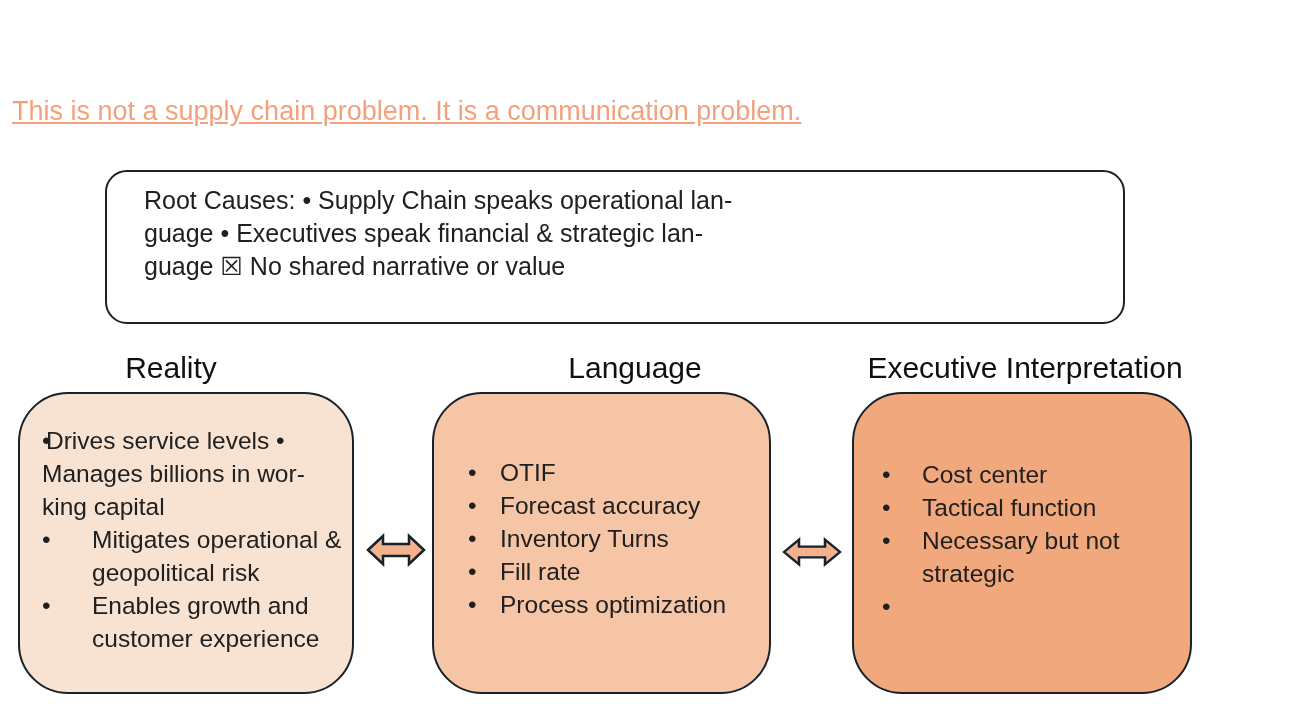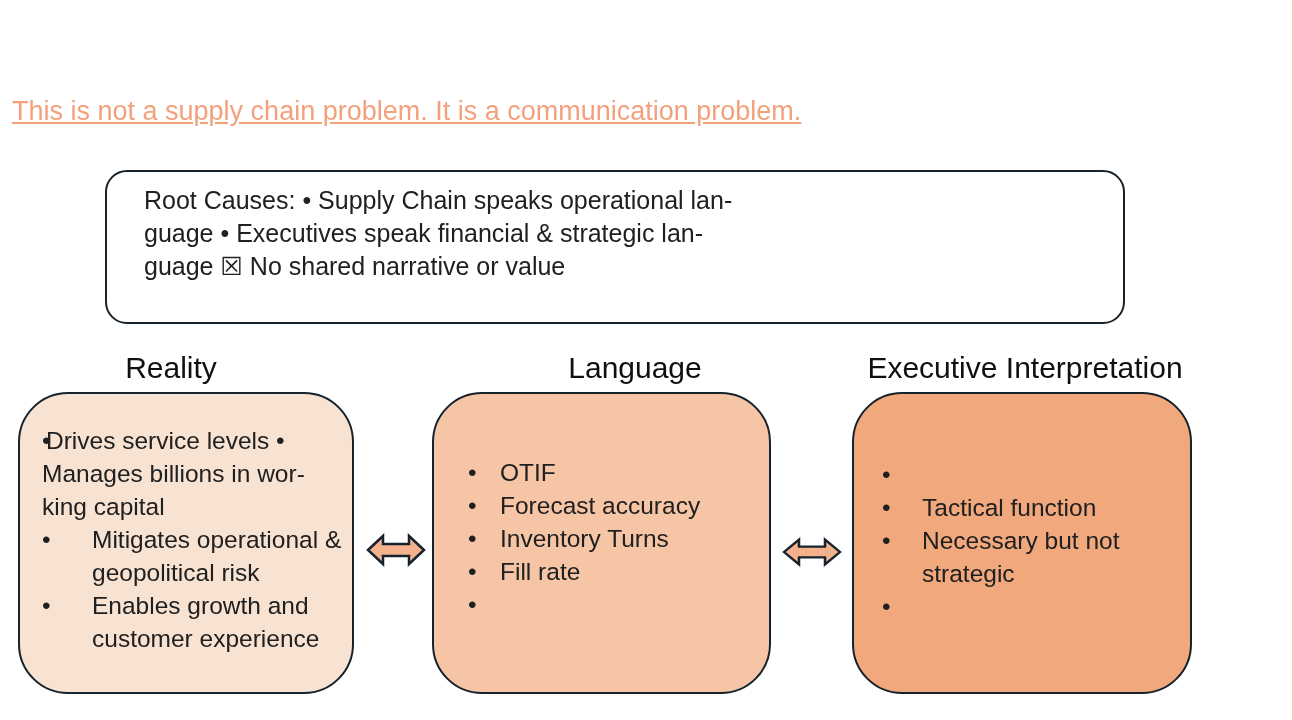--- a/index.html
+++ b/index.html
@@ -113,32 +113,34 @@
     <div class="bullet-row">
       <span class="bullet-marker">•</span>
       <span class="bullet-text">Inventory Turns</span>
     </div>
     <div class="bullet-row">
       <span class="bullet-marker">•</span>
       <span class="bullet-text">Fill rate</span>
     </div>
     <div class="bullet-row">
       <span class="bullet-marker">•</span>
+      <span class="bullet-text">Process optimization</span>
     </div>
   </div>
 
   <div class="arrow arrow-2">
     <svg viewBox="0 0 60 34" preserveAspectRatio="none" aria-hidden="true">
       <polygon points="2,17 17,3 17,11 43,11 43,3 58,17 43,31 43,23 17,23 17,31"></polygon>
     </svg>
   </div>
 
   <div class="panel executive">
     <div class="bullet-row">
       <span class="bullet-marker">•</span>
+      <span class="bullet-text">Cost center</span>
     </div>
     <div class="bullet-row">
       <span class="bullet-marker">•</span>
       <span class="bullet-text">Tactical function</span>
     </div>
     <div class="bullet-row">
       <span class="bullet-marker">•</span>
       <span class="bullet-text">Necessary but not strategic</span>
     </div>
     <div class="bullet-row">

